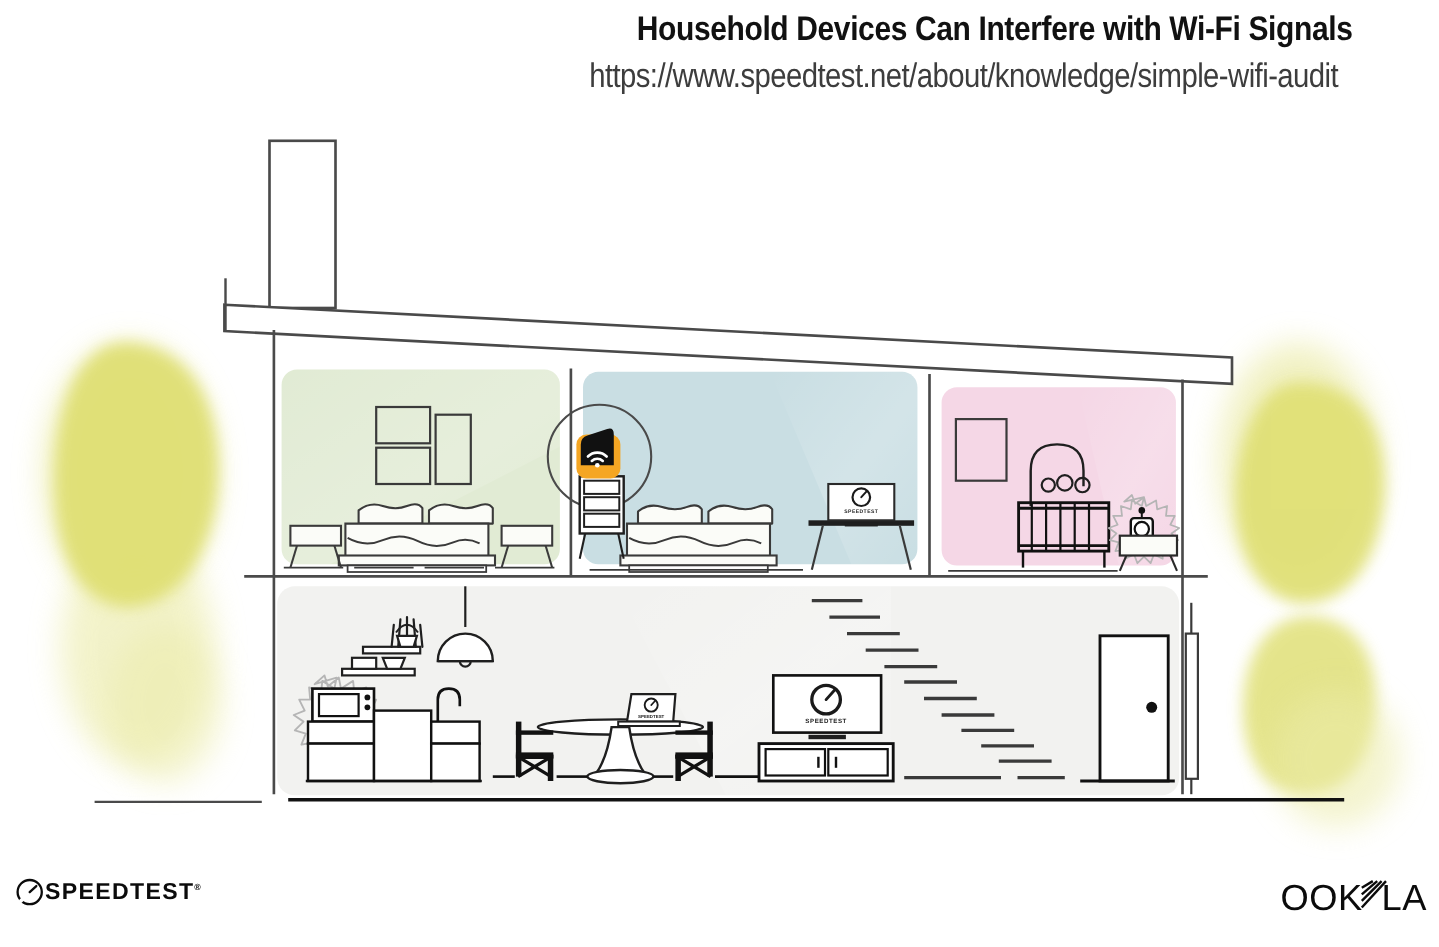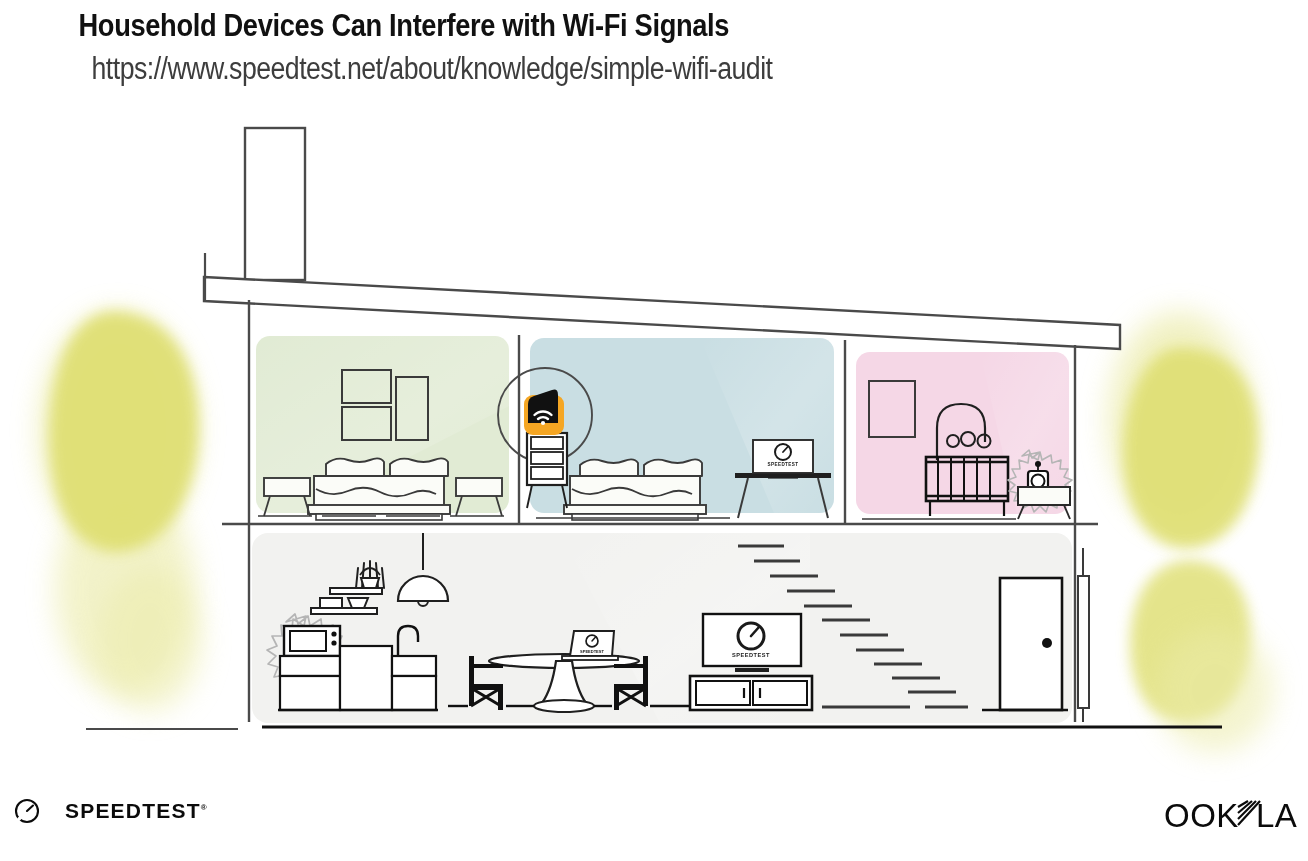--- a/index.html
+++ b/index.html
@@ -14,21 +14,21 @@
     overflow: hidden;
     font-family: "Liberation Sans", sans-serif;
     -webkit-font-smoothing: antialiased;
   }
 
   
   #header {
     position: absolute;
     left: 0; top: 0;
     width: 1308px;
-    text-align: left;
+    text-align: right;
   }
   #page-title {
     margin: 0;
     padding-top: 8px;
     font-size: 31px;
     font-weight: 700;
     letter-spacing: -0.4px;
     color: #111111;
     font-family: "Liberation Sans", sans-serif;
     transform: scaleX(0.88);
@@ -52,21 +52,21 @@
   }
   #illustration svg { display: block; }
 
   
   #footer-speedtest {
     position: absolute;
     left: 14px;
     top: 798px;
     display: flex;
     align-items: center;
-    gap: 25px;
+    gap: 1px;
   }
   #speedtest-wordmark {
     font-size: 21px;
     font-weight: 700;
     letter-spacing: 1.2px;
     color: #0b0b0b;
     position: relative;
   }
   #speedtest-wordmark .tm {
     font-size: 8px;

